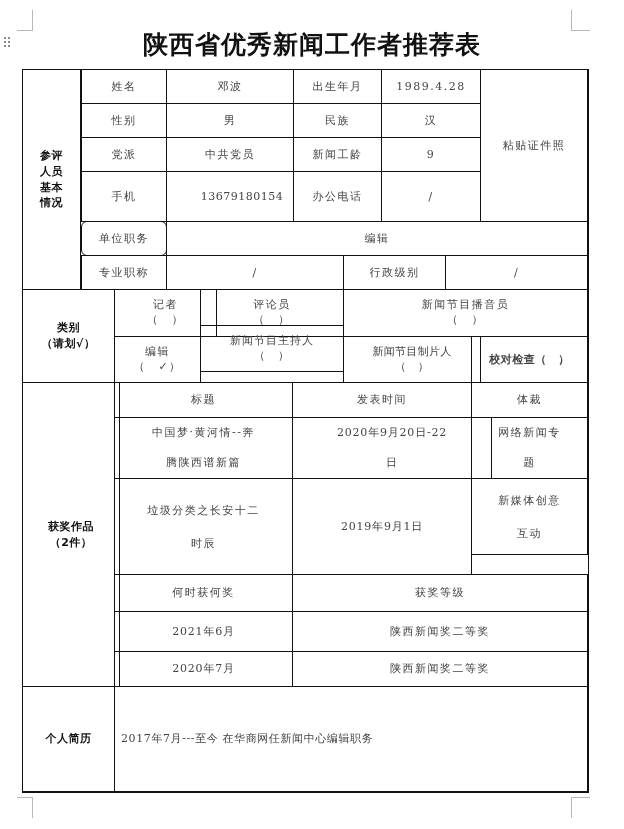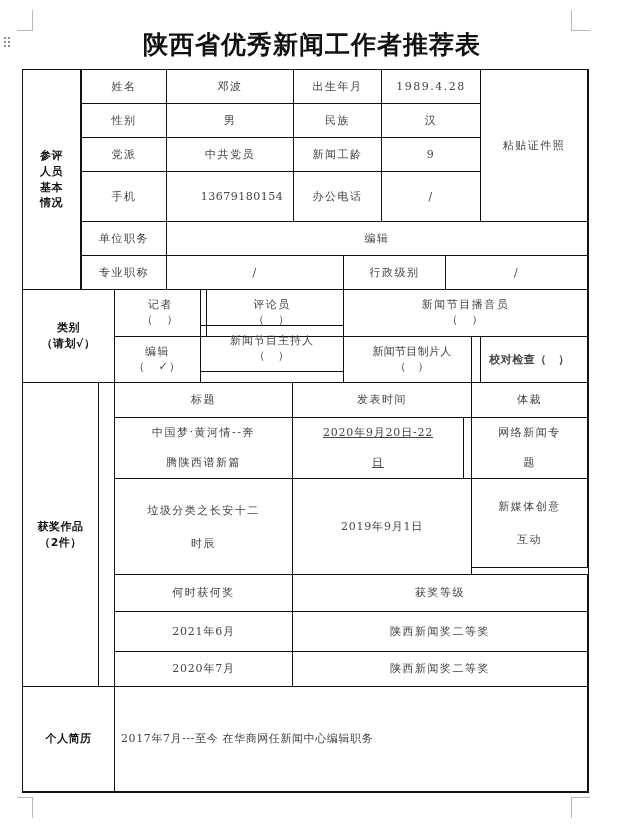--- a/index.html
+++ b/index.html
@@ -58,34 +58,34 @@
 <div class="cell" style="left:82px; top:138px; width:86px; height:35px;">党派</div>
 <div class="cell" style="left:167px; top:138px; width:128px; height:35px;">中共党员</div>
 <div class="cell" style="left:294px; top:138px; width:89px; height:35px;">新闻工龄</div>
 <div class="cell" style="left:382px; top:138px; width:100px; height:35px;">9</div>
 
 <div class="cell" style="left:82px; top:172px; width:86px; height:51px;">手机</div>
 <div class="cell" style="left:167px; top:172px; width:128px; height:51px; letter-spacing:0.5px;padding-left:24px;">13679180154</div>
 <div class="cell" style="left:294px; top:172px; width:89px; height:51px;">办公电话</div>
 <div class="cell" style="left:382px; top:172px; width:100px; height:51px;">/</div>
 
-<div class="cell" style="left:82px; top:222px; width:86px; height:35px;">单位职务</div>
+<div class="cell" style="left:82px; top:222px; width:86px; height:35px;border-radius:6px;">单位职务</div>
 <div class="cell" style="left:167px; top:222px; width:422px; height:35px;">编辑</div>
 
 <div class="cell" style="left:82px; top:256px; width:86px; height:35px;">专业职称</div>
 <div class="cell" style="left:167px; top:256px; width:178px; height:35px;">/</div>
 <div class="cell" style="left:344px; top:256px; width:103px; height:35px;">行政级别</div>
 <div class="cell" style="left:446px; top:256px; width:143px; height:35px;">/</div>
 
 <div class="cell lbl-bold stack" style="left:23px; top:290px; width:93px; height:94px;">
   <span>类别</span>
   <span>（请划√）</span>
 </div>
 
-<div class="cell stack" style="left:115px; top:290px; width:93px; height:48px; line-height:1.35;">
+<div class="cell stack" style="left:115px; top:290px; width:103px; height:48px; line-height:1.35;">
   <span>记者</span>
   <span>（　）</span>
 </div>
 <div class="cell stack" style="left:201px; top:290px; width:144px; height:48px; line-height:1.35;">
   <span>评论员</span>
   <span>（　）</span>
 </div>
 <div class="cell stack" style="left:344px; top:290px; width:245px; height:48px; line-height:1.35;">
   <span>新闻节目播音员</span>
   <span>（　）</span>
@@ -98,48 +98,48 @@
 <div class="cell stack" style="left:201px; top:326px; width:144px; height:47px; line-height:1.35; letter-spacing:1px;">
   <span>新闻节目主持人</span>
   <span>（　）</span>
 </div>
 <div class="cell stack" style="left:344px; top:337px; width:138px; height:47px; line-height:1.35; letter-spacing:0.3px;">
   <span>新闻节目制片人</span>
   <span>（　）</span>
 </div>
 <div class="cell" style="left:472px; top:337px; width:117px; height:47px; letter-spacing:0.5px;font-weight:bold;">校对检查（　）</div>
 
-<div class="cell lbl-bold stack" style="left:23px; top:383px; width:77px; height:305px;">
+<div class="cell lbl-bold stack" style="left:23px; top:383px; width:98px; height:305px;">
   <span>获奖作品</span>
   <span>（2件）</span>
 </div>
 
 <div class="cell" style="left:115px; top:383px; width:179px; height:36px;">标题</div>
 <div class="cell" style="left:293px; top:383px; width:180px; height:36px;">发表时间</div>
 <div class="cell" style="left:472px; top:383px; width:117px; height:36px;">体裁</div>
 
 <div class="cell stack lines2" style="left:115px; top:418px; width:179px; height:62px; line-height:30px;">
   <span>中国梦·黄河情--奔</span>
   <span>腾陕西谱新篇</span>
 </div>
-<div class="cell stack" style="left:293px; top:418px; width:172px; height:62px; line-height:30px; letter-spacing:0.8px;text-decoration:underline;">
+<div class="cell stack" style="left:293px; top:418px; width:200px; height:62px; line-height:30px; letter-spacing:0.8px;">
   <span>2020年9月20日-22</span>
   <span>日</span>
 </div>
 <div class="cell stack" style="left:472px; top:418px; width:117px; height:62px; line-height:30px;">
   <span>网络新闻专</span>
   <span>题</span>
 </div>
 
 <div class="cell stack" style="left:115px; top:479px; width:179px; height:97px; line-height:33px;">
   <span>垃圾分类之长安十二</span>
   <span>时辰</span>
 </div>
 <div class="cell" style="left:293px; top:479px; width:180px; height:97px; letter-spacing:0.8px;">2019年9月1日</div>
-<div class="cell stack" style="left:472px; top:479px; width:117px; height:90px; line-height:33px;">
+<div class="cell stack" style="left:472px; top:479px; width:117px; height:77px; line-height:33px;">
   <span>新媒体创意</span>
   <span>互动</span>
 </div>
 
 <div class="cell" style="left:115px; top:575px; width:179px; height:38px;">何时获何奖</div>
 <div class="cell" style="left:293px; top:575px; width:296px; height:38px;">获奖等级</div>
 
 <div class="cell" style="left:115px; top:612px; width:179px; height:41px; letter-spacing:0.8px;">2021年6月</div>
 <div class="cell" style="left:293px; top:612px; width:296px; height:41px;">陕西新闻奖二等奖</div>
 <div class="cell" style="left:115px; top:652px; width:179px; height:36px; letter-spacing:0.8px;">2020年7月</div>

